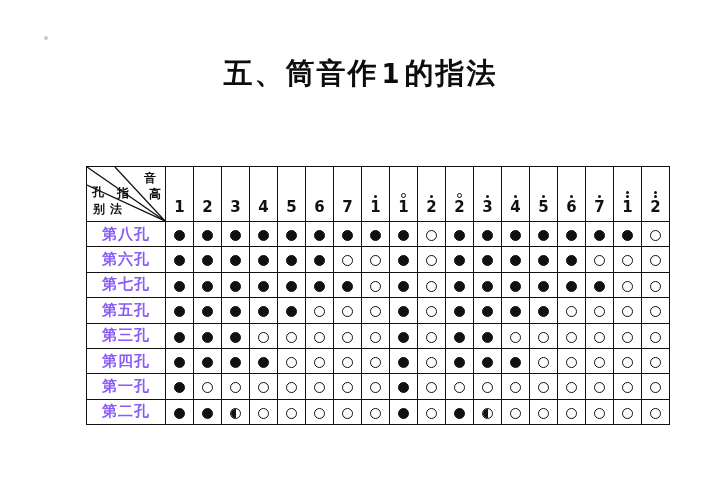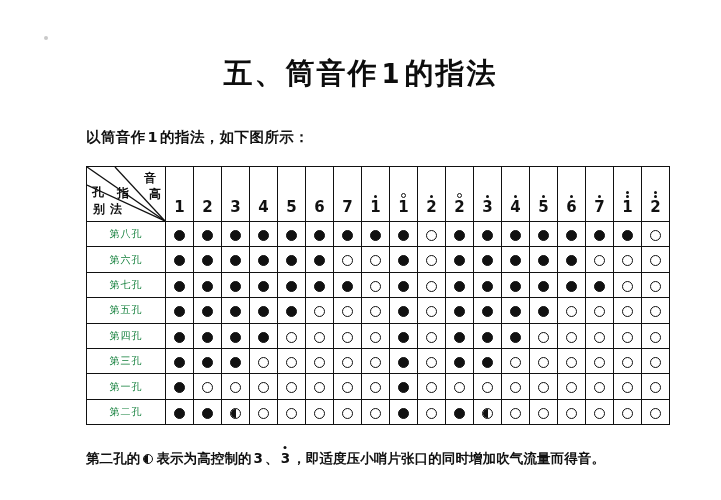--- a/index.html
+++ b/index.html
@@ -155,25 +155,25 @@
     border-radius: 50%;
     border: 1.1px solid #111;
     box-sizing: border-box;
     background: transparent;
     margin-bottom: 1px;
   }
 
   td.row-label {
     width: 78px;
     height: 24.4px;
-    font-size: 10px;
-    font-weight: normal;
+    font-size: 15px;
+    font-weight: bold;
     font-family: "DejaVu Sans", "Liberation Sans", sans-serif;
     letter-spacing: 1px;
-    color: #15803d;
+    color: #8b5cf6;
   }
   td.hole-cell {
     width: 27px;
     height: 24.4px;
   }
   .glyph {
     display: inline-block;
     width: 11px;
     height: 11px;
     border-radius: 50%;
@@ -258,23 +258,20 @@
 <body>
 
 <div class="page">
 
   <div class="scan-speck"></div>
 
   <div class="page-title">
     <span>五、筒音作</span><span class="num">1</span><span>的指法</span>
   </div>
 
-  <div class="intro-line">
-    <span>以筒音作</span><span class="num">1</span><span>的指法，如下图所示：</span>
-  </div>
 
   <div class="chart-wrap">
     <table class="fingering">
       <thead>
         <tr>
           <th class="corner-cell">
             <svg width="78" height="54" viewBox="0 0 78 54">
               <line x1="0" y1="0" x2="78" y2="54" stroke="#111" stroke-width="1.3"></line>
               <line x1="0" y1="18" x2="78" y2="54" stroke="#111" stroke-width="1.3"></line>
               <line x1="28" y1="0" x2="78" y2="54" stroke="#111" stroke-width="1.3"></line>
@@ -501,55 +498,55 @@
             <td class="hole-cell"><span class="glyph closed"></span></td>
             <td class="hole-cell"><span class="glyph closed"></span></td>
             <td class="hole-cell"><span class="glyph closed"></span></td>
             <td class="hole-cell"><span class="glyph closed"></span></td>
             <td class="hole-cell"><span class="glyph open"></span></td>
             <td class="hole-cell"><span class="glyph open"></span></td>
             <td class="hole-cell"><span class="glyph open"></span></td>
             <td class="hole-cell"><span class="glyph open"></span></td>
           </tr>
           <tr>
+            <td class="row-label">第三孔</td>
+            <td class="hole-cell"><span class="glyph closed"></span></td>
+            <td class="hole-cell"><span class="glyph closed"></span></td>
+            <td class="hole-cell"><span class="glyph closed"></span></td>
+            <td class="hole-cell"><span class="glyph open"></span></td>
+            <td class="hole-cell"><span class="glyph open"></span></td>
+            <td class="hole-cell"><span class="glyph open"></span></td>
+            <td class="hole-cell"><span class="glyph open"></span></td>
+            <td class="hole-cell"><span class="glyph open"></span></td>
+            <td class="hole-cell"><span class="glyph closed"></span></td>
+            <td class="hole-cell"><span class="glyph open"></span></td>
+            <td class="hole-cell"><span class="glyph closed"></span></td>
+            <td class="hole-cell"><span class="glyph closed"></span></td>
+            <td class="hole-cell"><span class="glyph open"></span></td>
+            <td class="hole-cell"><span class="glyph open"></span></td>
+            <td class="hole-cell"><span class="glyph open"></span></td>
+            <td class="hole-cell"><span class="glyph open"></span></td>
+            <td class="hole-cell"><span class="glyph open"></span></td>
+            <td class="hole-cell"><span class="glyph open"></span></td>
+          </tr>
+          <tr>
             <td class="row-label">第四孔</td>
             <td class="hole-cell"><span class="glyph closed"></span></td>
             <td class="hole-cell"><span class="glyph closed"></span></td>
             <td class="hole-cell"><span class="glyph closed"></span></td>
             <td class="hole-cell"><span class="glyph closed"></span></td>
             <td class="hole-cell"><span class="glyph open"></span></td>
             <td class="hole-cell"><span class="glyph open"></span></td>
             <td class="hole-cell"><span class="glyph open"></span></td>
             <td class="hole-cell"><span class="glyph open"></span></td>
             <td class="hole-cell"><span class="glyph closed"></span></td>
             <td class="hole-cell"><span class="glyph open"></span></td>
             <td class="hole-cell"><span class="glyph closed"></span></td>
             <td class="hole-cell"><span class="glyph closed"></span></td>
             <td class="hole-cell"><span class="glyph closed"></span></td>
-            <td class="hole-cell"><span class="glyph open"></span></td>
-            <td class="hole-cell"><span class="glyph open"></span></td>
-            <td class="hole-cell"><span class="glyph open"></span></td>
-            <td class="hole-cell"><span class="glyph open"></span></td>
-            <td class="hole-cell"><span class="glyph open"></span></td>
-          </tr>
-          <tr>
-            <td class="row-label">第三孔</td>
-            <td class="hole-cell"><span class="glyph closed"></span></td>
-            <td class="hole-cell"><span class="glyph closed"></span></td>
-            <td class="hole-cell"><span class="glyph closed"></span></td>
-            <td class="hole-cell"><span class="glyph open"></span></td>
-            <td class="hole-cell"><span class="glyph open"></span></td>
-            <td class="hole-cell"><span class="glyph open"></span></td>
-            <td class="hole-cell"><span class="glyph open"></span></td>
-            <td class="hole-cell"><span class="glyph open"></span></td>
-            <td class="hole-cell"><span class="glyph closed"></span></td>
-            <td class="hole-cell"><span class="glyph open"></span></td>
-            <td class="hole-cell"><span class="glyph closed"></span></td>
-            <td class="hole-cell"><span class="glyph closed"></span></td>
-            <td class="hole-cell"><span class="glyph open"></span></td>
             <td class="hole-cell"><span class="glyph open"></span></td>
             <td class="hole-cell"><span class="glyph open"></span></td>
             <td class="hole-cell"><span class="glyph open"></span></td>
             <td class="hole-cell"><span class="glyph open"></span></td>
             <td class="hole-cell"><span class="glyph open"></span></td>
           </tr>
           <tr>
             <td class="row-label">第一孔</td>
             <td class="hole-cell"><span class="glyph closed"></span></td>
             <td class="hole-cell"><span class="glyph open"></span></td>
@@ -588,17 +585,14 @@
             <td class="hole-cell"><span class="glyph open"></span></td>
             <td class="hole-cell"><span class="glyph open"></span></td>
             <td class="hole-cell"><span class="glyph open"></span></td>
             <td class="hole-cell"><span class="glyph open"></span></td>
             <td class="hole-cell"><span class="glyph open"></span></td>
           </tr>
         </tbody>
     </table>
   </div>
 
-  <div class="footnote">
-    <span>第二孔的</span><span class="inline-half"></span><span>表示为高控制的</span><span class="n">3</span><span>、</span><span class="n-dot">3</span><span>，即适度压小哨片张口的同时增加吹气流量而得音。</span>
-  </div>
 
 </div>
 
 </body></html>

